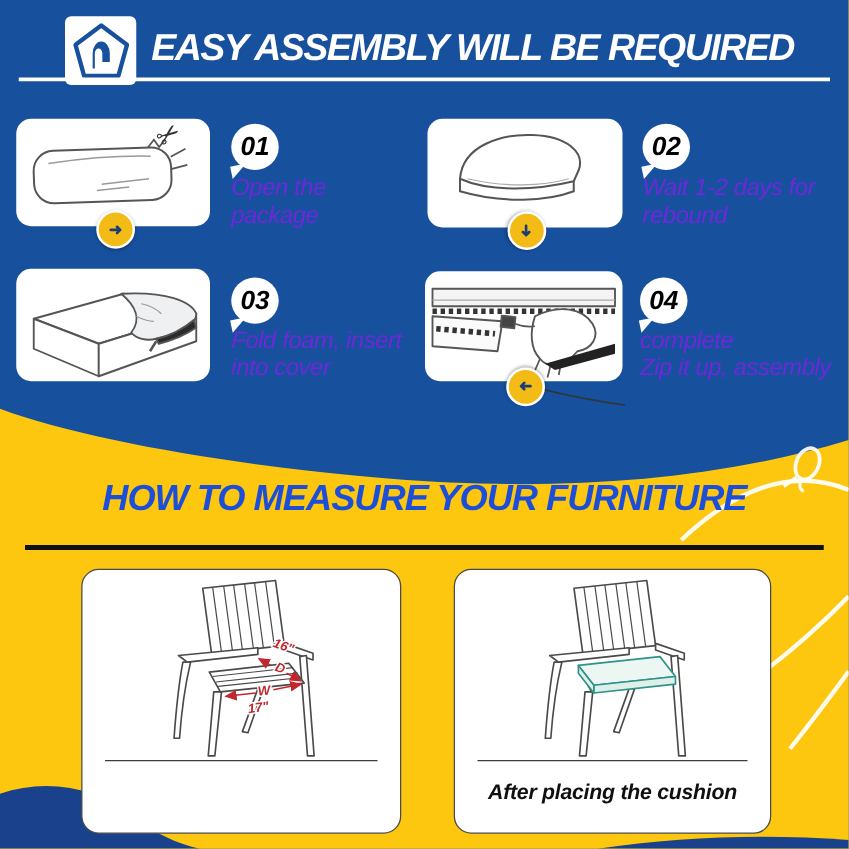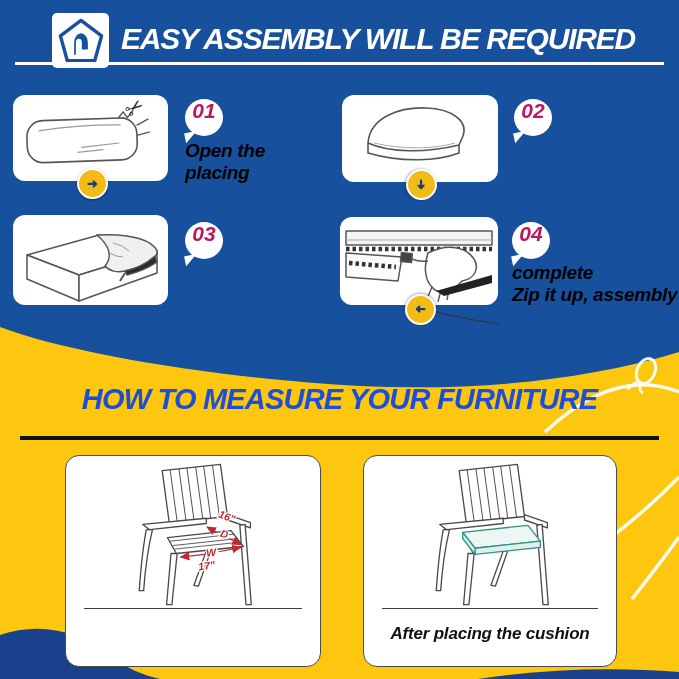--- a/index.html
+++ b/index.html
@@ -15,25 +15,25 @@
   .blue-bg{left:0;top:0;z-index:0;}
   .logo-box{left:52px;top:13px;width:57px;height:55px;background:#fff;border-radius:5px;
     display:flex;align-items:center;justify-content:center;z-index:3;}
   .hdr-title{left:121px;top:22px;width:545px;color:#fff;font-size:30px;font-weight:bold;
     font-style:italic;letter-spacing:-1.2px;white-space:nowrap;z-index:3;}
   .hdr-line{left:15px;top:62px;width:649px;height:3px;background:#fff;z-index:3;}
 
   
   .step-card{background:#fff;border-radius:12px;z-index:2;}
   .badge{width:38px;height:37px;background:#fff;border-radius:50%;display:flex;
-    justify-content:center;z-index:3;
-    color:#be185d;font-size:21px;font-weight:bold;font-style:italic;}
+    align-items:center;justify-content:center;z-index:3;
+    color:#000000;font-size:21px;font-weight:bold;font-style:italic;}
   .badge::before{content:"";position:absolute;left:0px;bottom:-6px;width:0;height:0;
     border-left:13px solid #fff;border-bottom:10px solid transparent;transform:rotate(-12deg);}
-  .step-text{color:#000000;font-size:19px;font-weight:bold;font-style:italic;
+  .step-text{color:#6d28d9;font-size:19px;font-weight:normal;font-style:italic;
     line-height:22px;letter-spacing:-0.3px;z-index:3;white-space:nowrap;}
   .arrow-chip{width:27px;height:27px;border-radius:50%;background:#f3bb16;border:2px solid #fff;
     box-shadow:0 1px 3px rgba(0,0,0,.35);display:flex;align-items:center;justify-content:center;
     color:#1b3c74;font-size:13px;font-weight:bold;z-index:4;line-height:1;}
   .arrow-down{transform:rotate(90deg);}
   .arrow-left{transform:rotate(180deg);}
 
   
   .measure-title{left:0;top:383px;width:679px;text-align:center;color:#1d4ed8;
     font-size:29px;font-weight:bold;font-style:italic;letter-spacing:-0.8px;z-index:2;}
@@ -90,52 +90,60 @@
     </svg>
   </div>
   <div class="abs arrow-chip" style="left:77px;top:168px;">
     <span>➜</span>
   </div>
   <div class="abs badge" style="left:185px;top:99px;">
     <span>01</span>
   </div>
   <div class="abs step-text" style="left:185px;top:140px;">
     <div>Open the</div>
-    <div>placing</div>
+    <div>package</div>
   </div>
 
   <div class="abs step-card" style="left:342px;top:95px;width:156px;height:87px;">
     <svg width="156" height="87" viewBox="0 0 156 87">
       <path d="M26,48 C28,21 60,12 84,13 C112,14 126,27 121,41 L117,50 C84,58 48,58 26,48 Z" fill="#fff" stroke="#555" stroke-width="1.6" stroke-linejoin="round"></path>
       <path d="M26,48 L26,58 C60,68 96,66 117,58 L117,50" fill="none" stroke="#555" stroke-width="1.6"></path>
       <path d="M32,48 C62,55 92,54 113,48" stroke="#aaa" stroke-width="1" fill="none"></path>
     </svg>
   </div>
   <div class="abs arrow-chip arrow-down" style="left:406px;top:169px;">
     <span>➜</span>
   </div>
   <div class="abs badge" style="left:514px;top:99px;">
     <span>02</span>
+  </div>
+  <div class="abs step-text" style="left:514px;top:140px;">
+    <div>Wait 1-2 days for</div>
+    <div>rebound</div>
   </div>
 
   <div class="abs step-card" style="left:13px;top:215px;width:155px;height:90px;">
     <svg width="155" height="90" viewBox="0 0 155 90">
       <g stroke="#555" stroke-width="1.5" stroke-linejoin="round">
         <path d="M14,40 L86,20 L144,36 L66,60 Z" fill="#fff"></path>
         <path d="M14,40 L66,60 L66,86 L14,64 Z" fill="#fff"></path>
         <path d="M66,60 L144,36 L144,58 L66,86 Z" fill="#fff"></path>
         <path d="M84,20 C120,18 140,26 144,36 C145,44 130,52 112,56 C104,58 96,56 92,51 C100,41 96,30 84,20 Z" fill="#eef0f2"></path>
         <path d="M100,28 q10,2 16,8 M96,38 q8,4 14,4" stroke="#999" stroke-width="1" fill="none"></path>
         <path d="M112,56 C122,54 134,48 142,41 L144,47 C134,54 122,58 114,60 Z" fill="#2b2b2b"></path>
         <path d="M112,58 l-5,8" stroke-width="2"></path>
       </g>
     </svg>
   </div>
   <div class="abs badge" style="left:185px;top:222px;">
     <span>03</span>
+  </div>
+  <div class="abs step-text" style="left:185px;top:262px;">
+    <div>Fold foam, insert</div>
+    <div>into cover</div>
   </div>
 
   <div class="abs step-card" style="left:340px;top:217px;width:158px;height:88px;">
     <svg width="158" height="88" viewBox="0 0 158 88">
       <g stroke="#555" stroke-width="1.5" stroke-linejoin="round">
         <path d="M6,14 L152,14 L152,28 L6,28 Z" fill="#f4f4f4"></path>
         <path d="M6,23 L152,23" stroke="#aaa" stroke-width="1"></path>
         <path d="M6,32 L152,32" stroke="#333" stroke-width="4.5" stroke-dasharray="3.5 3"></path>
         <path d="M6,36 L62,40 L58,64 L6,60 Z" fill="#fbfbfb"></path>
         <path d="M9,46 L56,50" stroke="#333" stroke-width="4.5" stroke-dasharray="3.5 3"></path>

